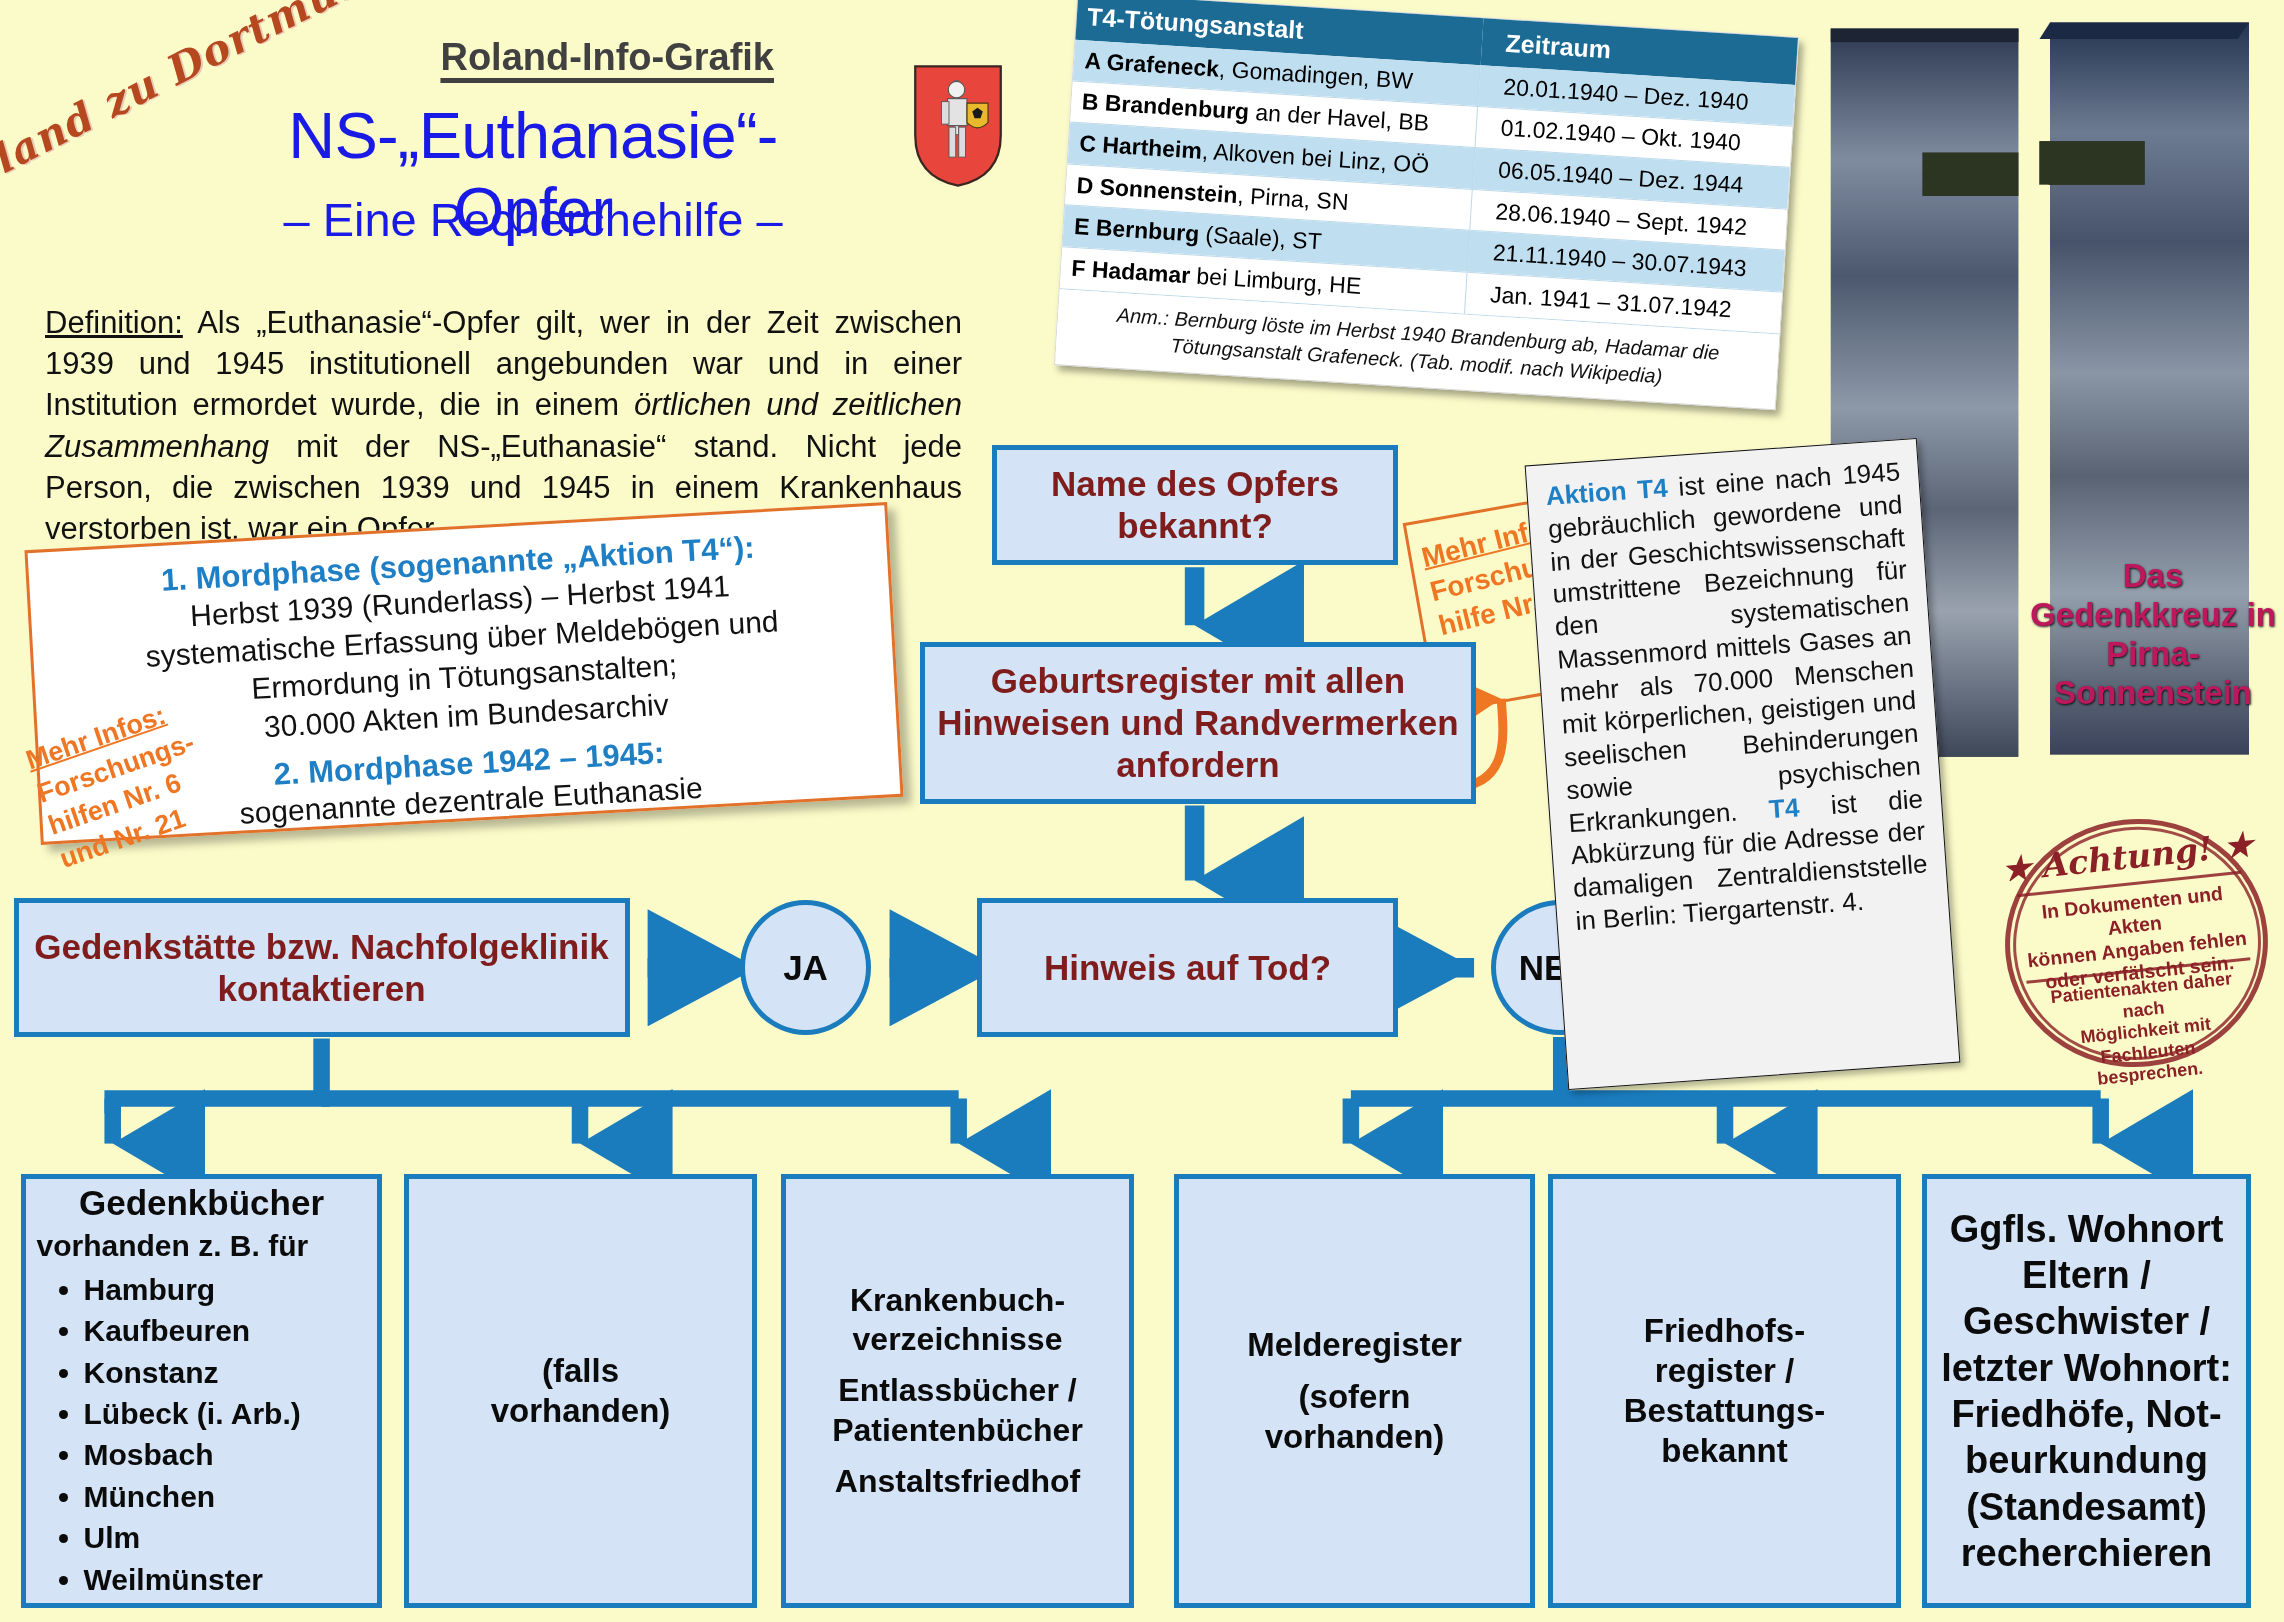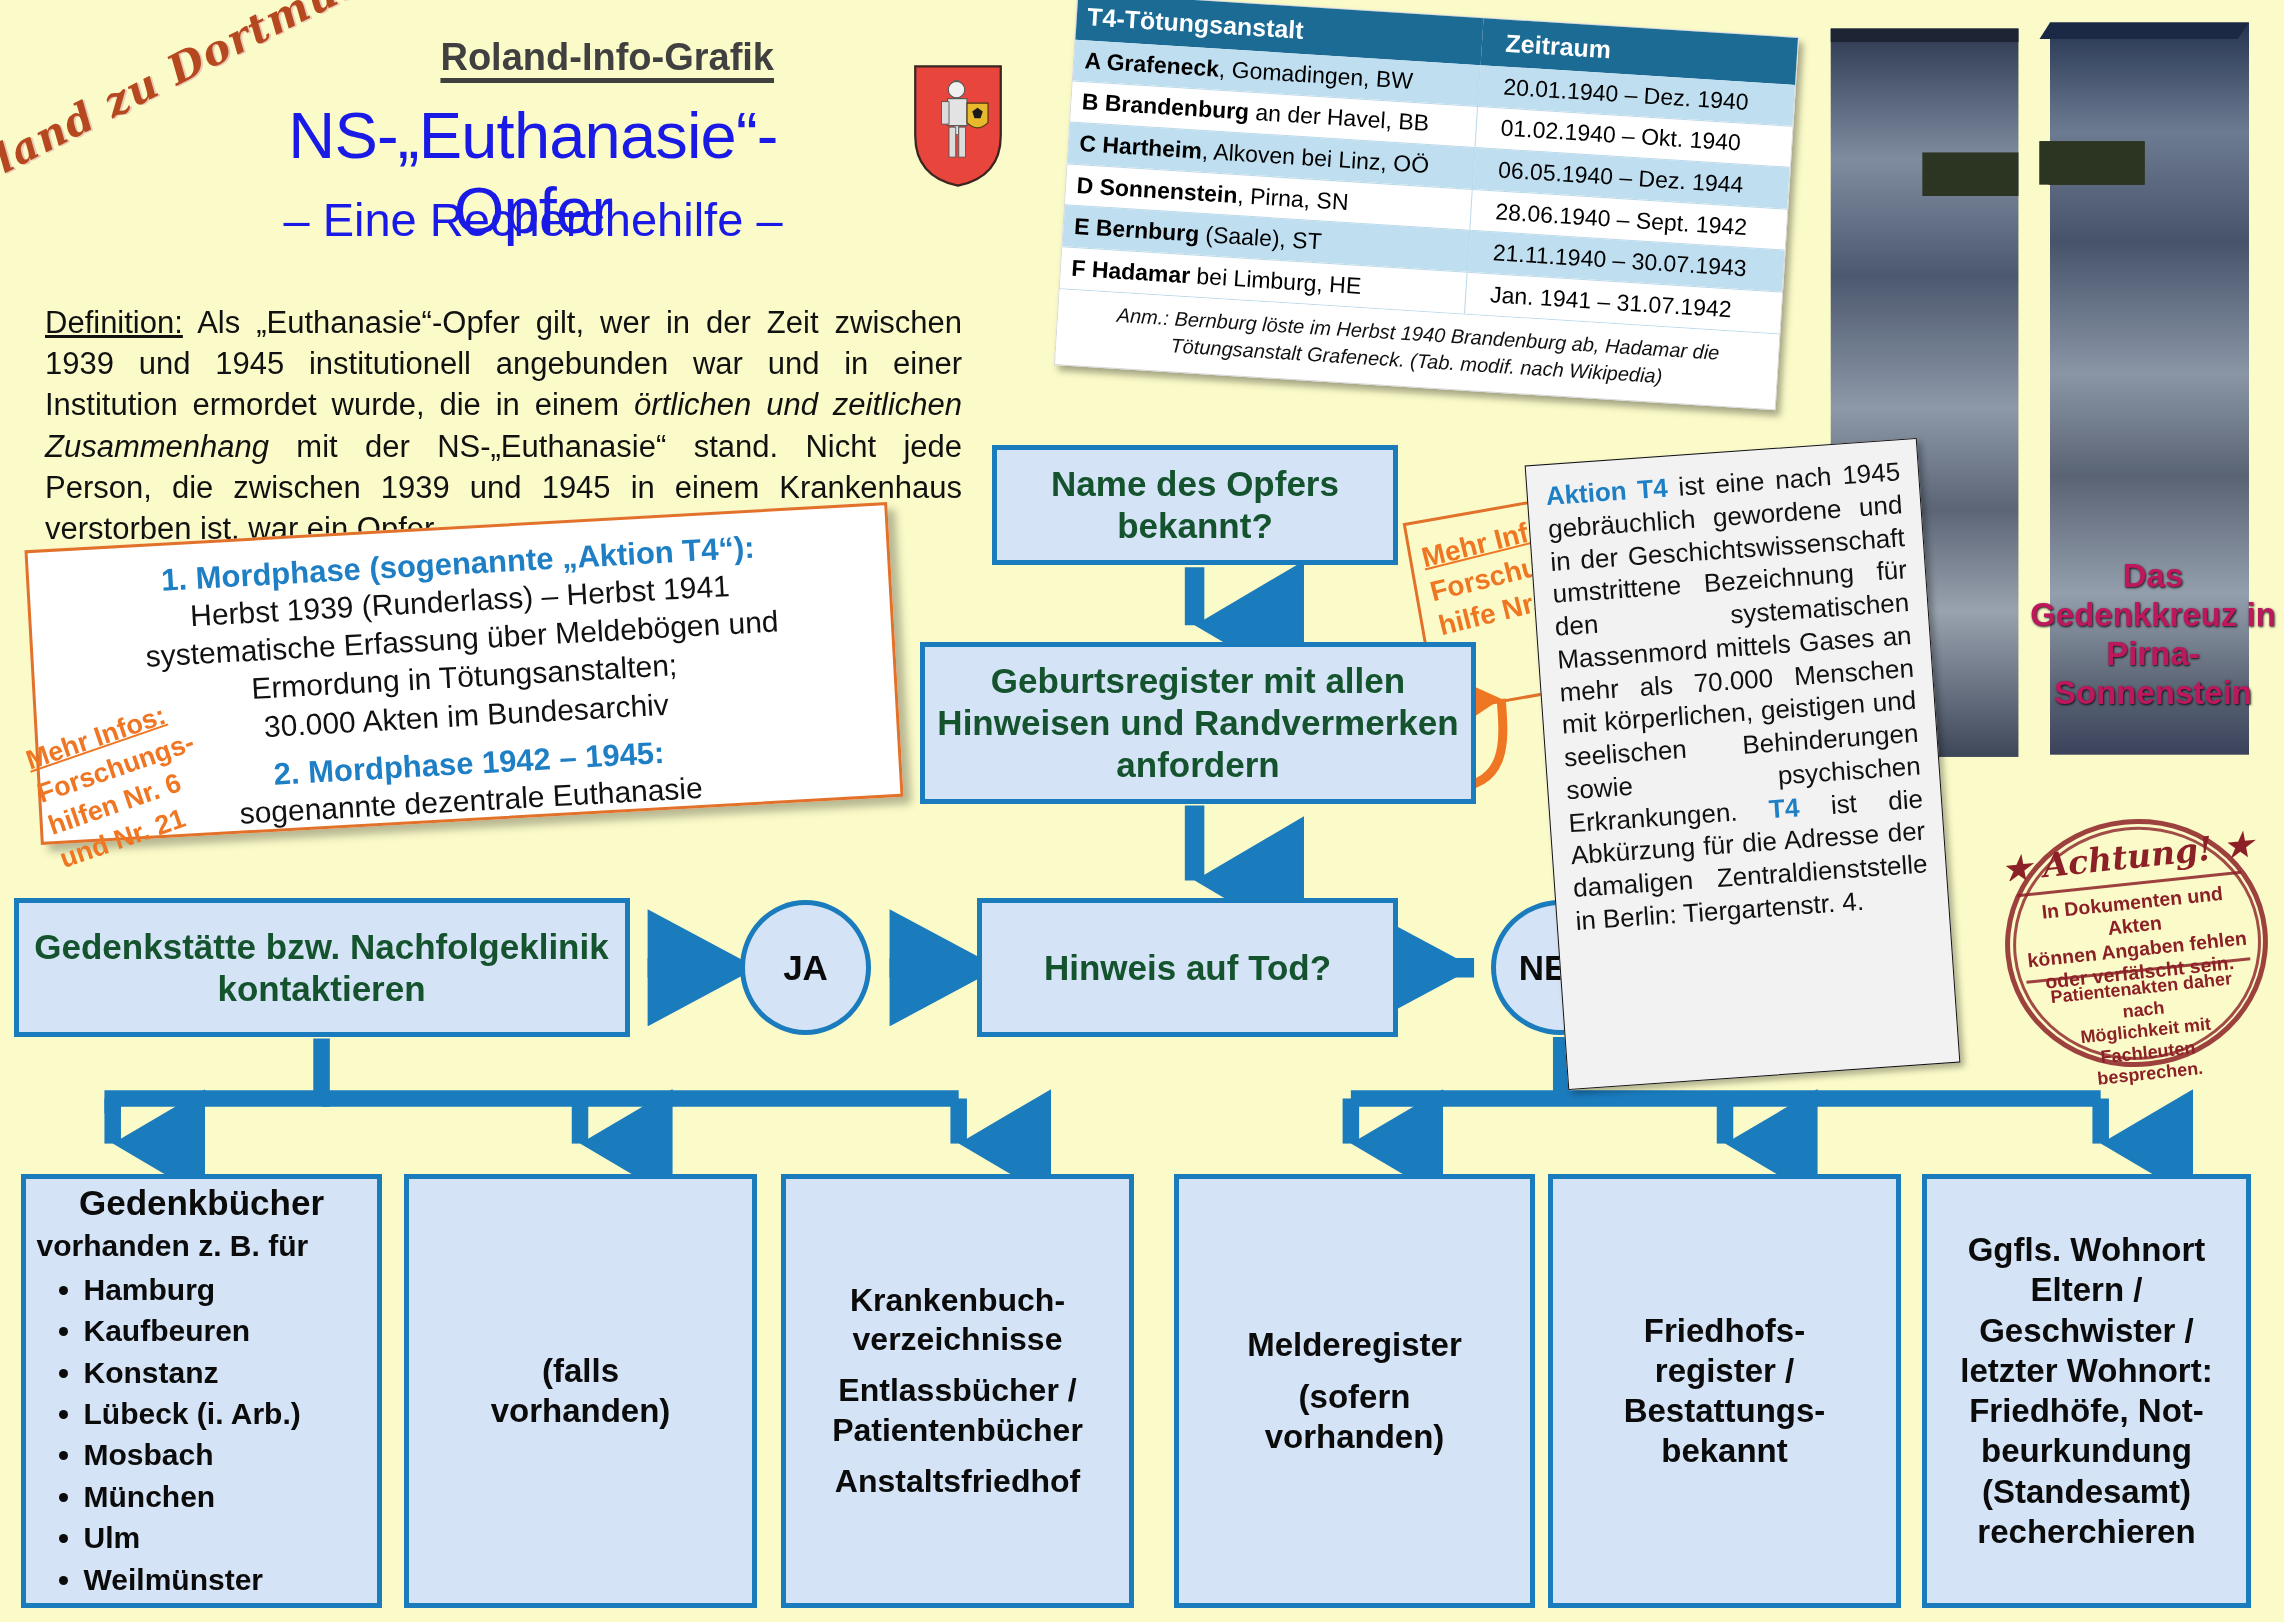--- a/index.html
+++ b/index.html
@@ -77,21 +77,21 @@
     text-align:center;font-size:20px;font-style:italic;color:#111;
     padding:9px 30px 4.5px 30px;line-height:1.35;background:#fff;
   }
 
   
   .flowbox{
     background:#d4e4f6;
     border:5.3px solid #1a7bbd;
     box-shadow:6px 6px 0 rgba(0,0,0,0.0);
     display:flex;align-items:center;justify-content:center;
-    text-align:center;font-weight:bold;color:#14532d;
+    text-align:center;font-weight:bold;color:#7f1d1d;
     box-sizing:border-box;
     line-height:1.2;
   }
   .flowbox .inner{padding:4.5px 9px;}
 
   #box-name{left:992px;top:445px;width:406px;height:120px;font-size:35px;}
   #box-geburtsregister{left:920px;top:642px;width:556px;height:162px;font-size:35px;}
   #box-hinweis{left:977px;top:898px;width:421px;height:139px;font-size:35px;}
   #box-gedenkstaette{left:13.5px;top:898px;width:616px;height:139px;font-size:35px;}
 
@@ -107,21 +107,21 @@
   .bottombox{
     border:5.3px solid #1a7bbd;background:#d4e4f6;box-sizing:border-box;
     top:1174px;height:434px;display:flex;align-items:center;justify-content:center;
     text-align:center;font-weight:bold;color:#0b0b0b;line-height:1.22;
   }
   #box-gedenkbuecher{left:21px;width:361px;font-size:28.6px;}
   #box-sterberegister{left:404px;width:353px;font-size:33px;}
   #box-aufnahme{left:781px;width:353px;font-size:32px;}
   #box-melderegister{left:1174px;width:361px;font-size:33px;}
   #box-friedhofs{left:1548px;width:353px;font-size:33px;}
-  #box-wohnort{left:1922px;width:329px;font-size:33px;}
+  #box-wohnort{left:1922px;width:329px;font-size:38px;}
 
   #box-gedenkbuecher .inner{padding:7.5px 10.5px;text-align:left;width:100%;box-sizing:border-box;}
   #box-gedenkbuecher .hd{text-align:center;font-size:35px;margin-bottom:3px;}
   #box-gedenkbuecher .sub{font-size:30px;margin-bottom:4.5px;}
   #box-gedenkbuecher ul{margin:0;padding-left:47px;}
   #box-gedenkbuecher li{font-size:30px;line-height:1.38;}
 
   .bb-para{margin:12px 0;}
 
   

